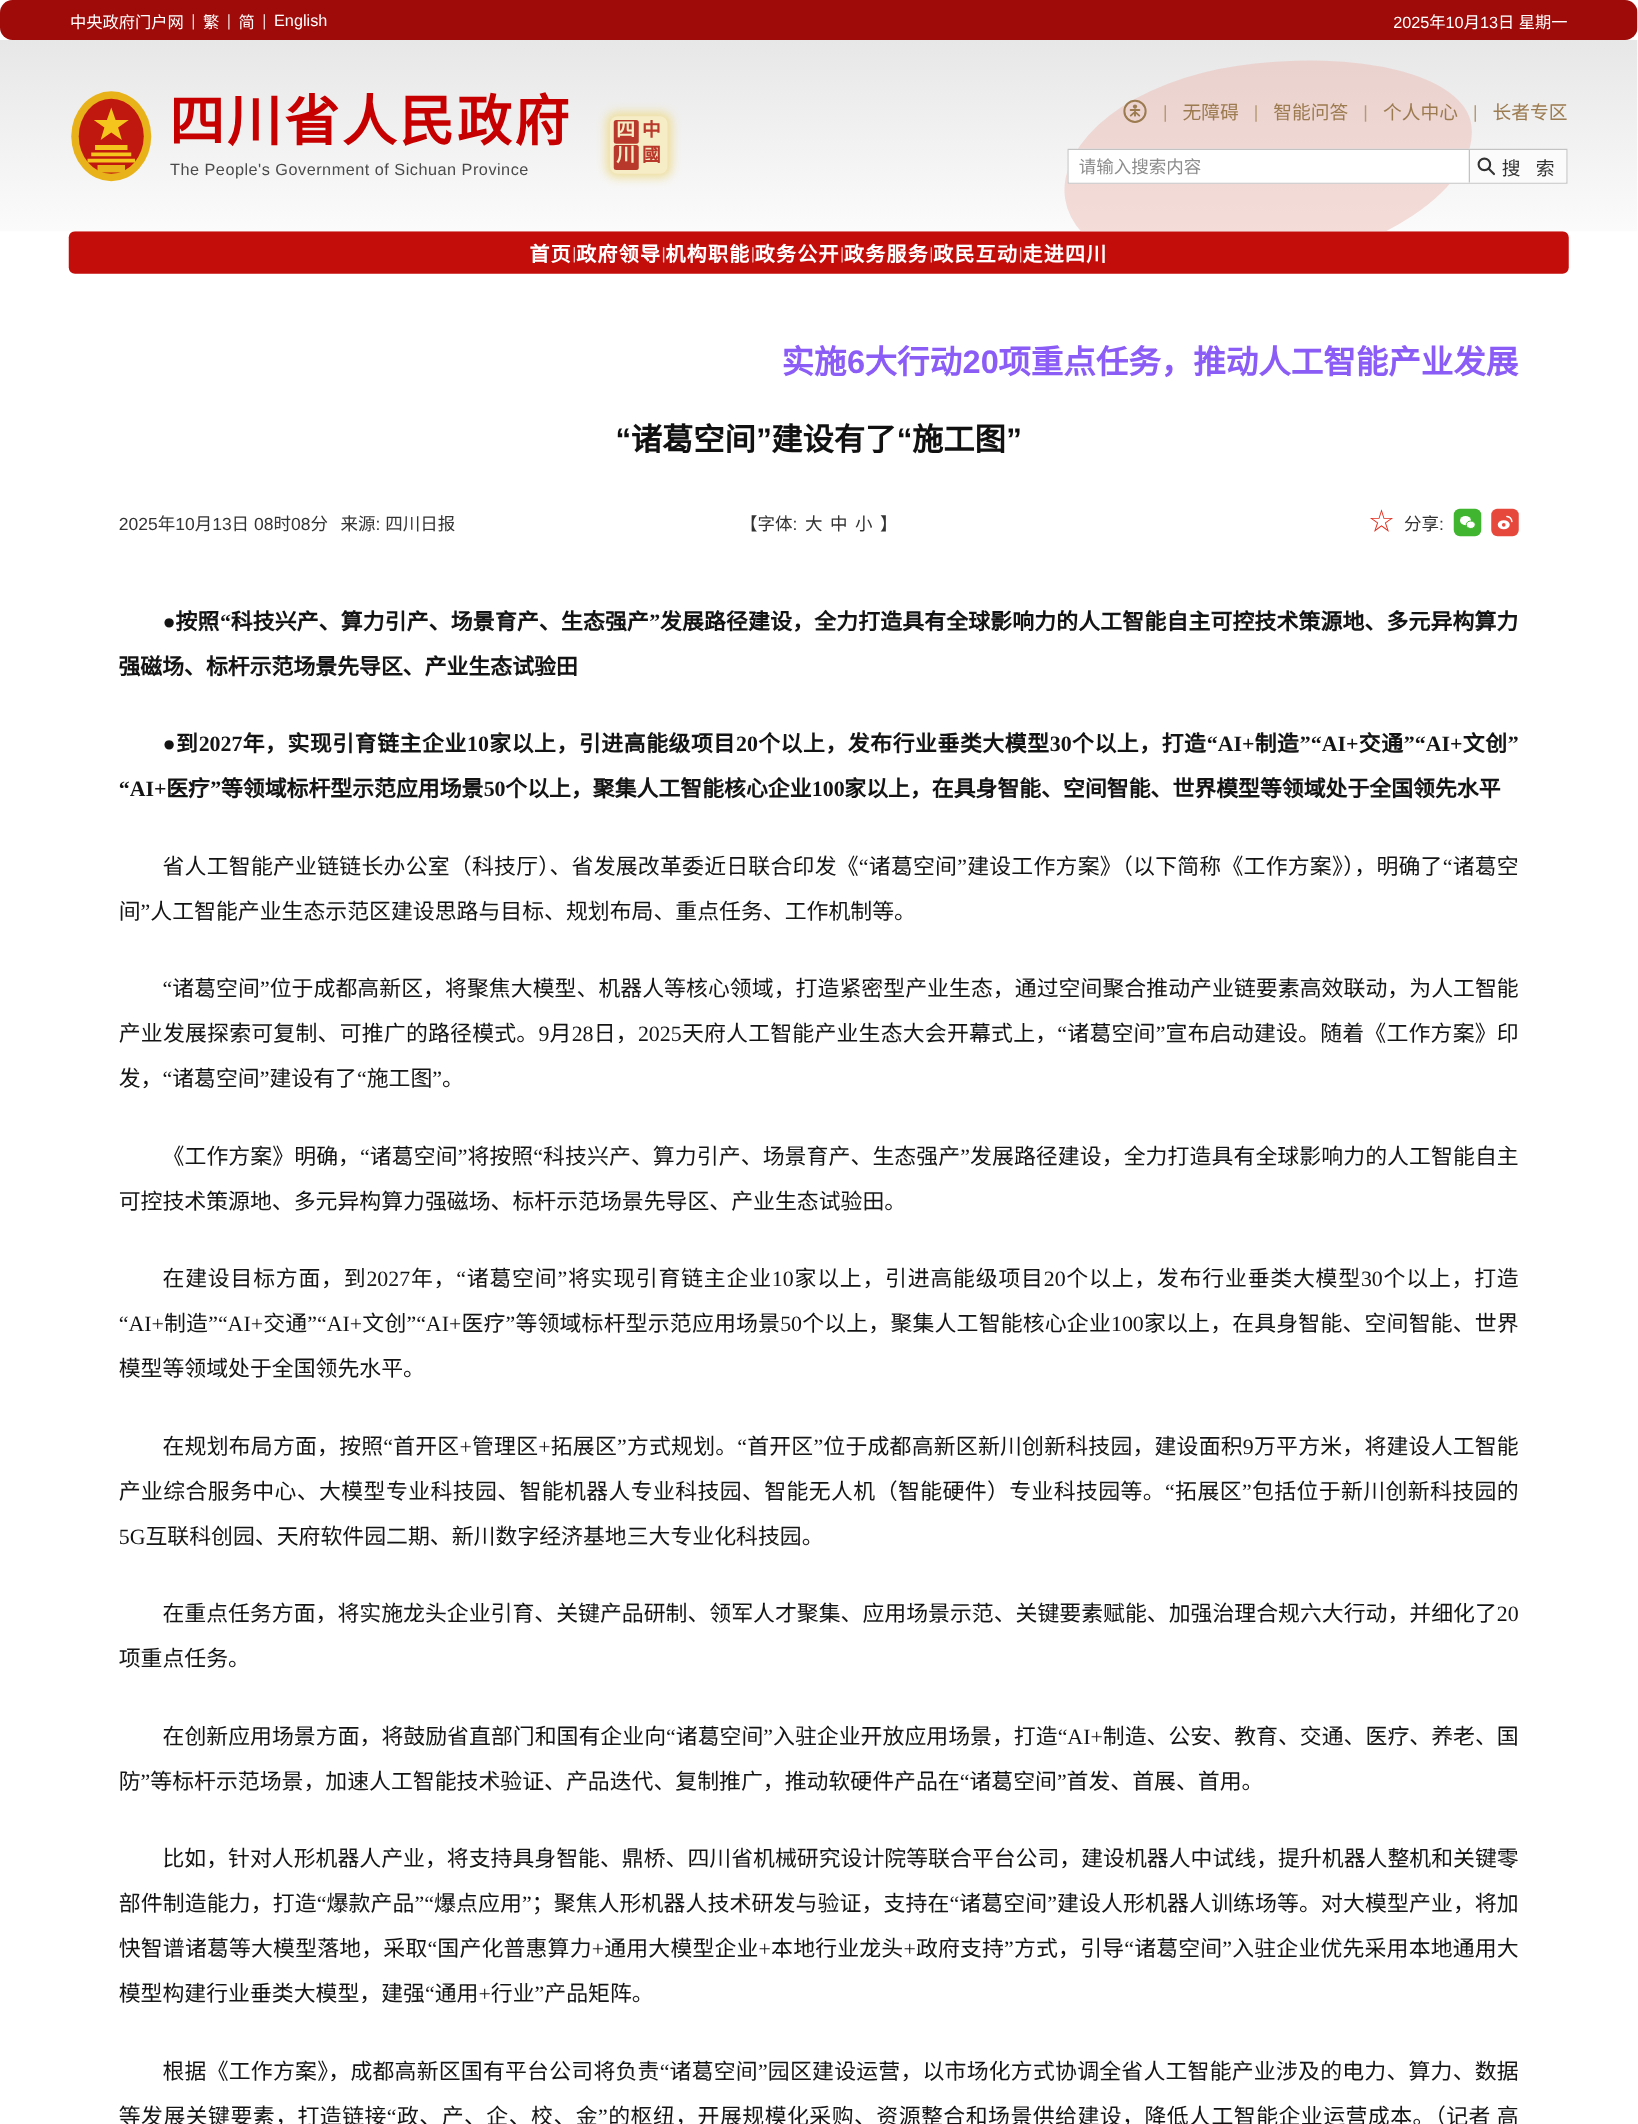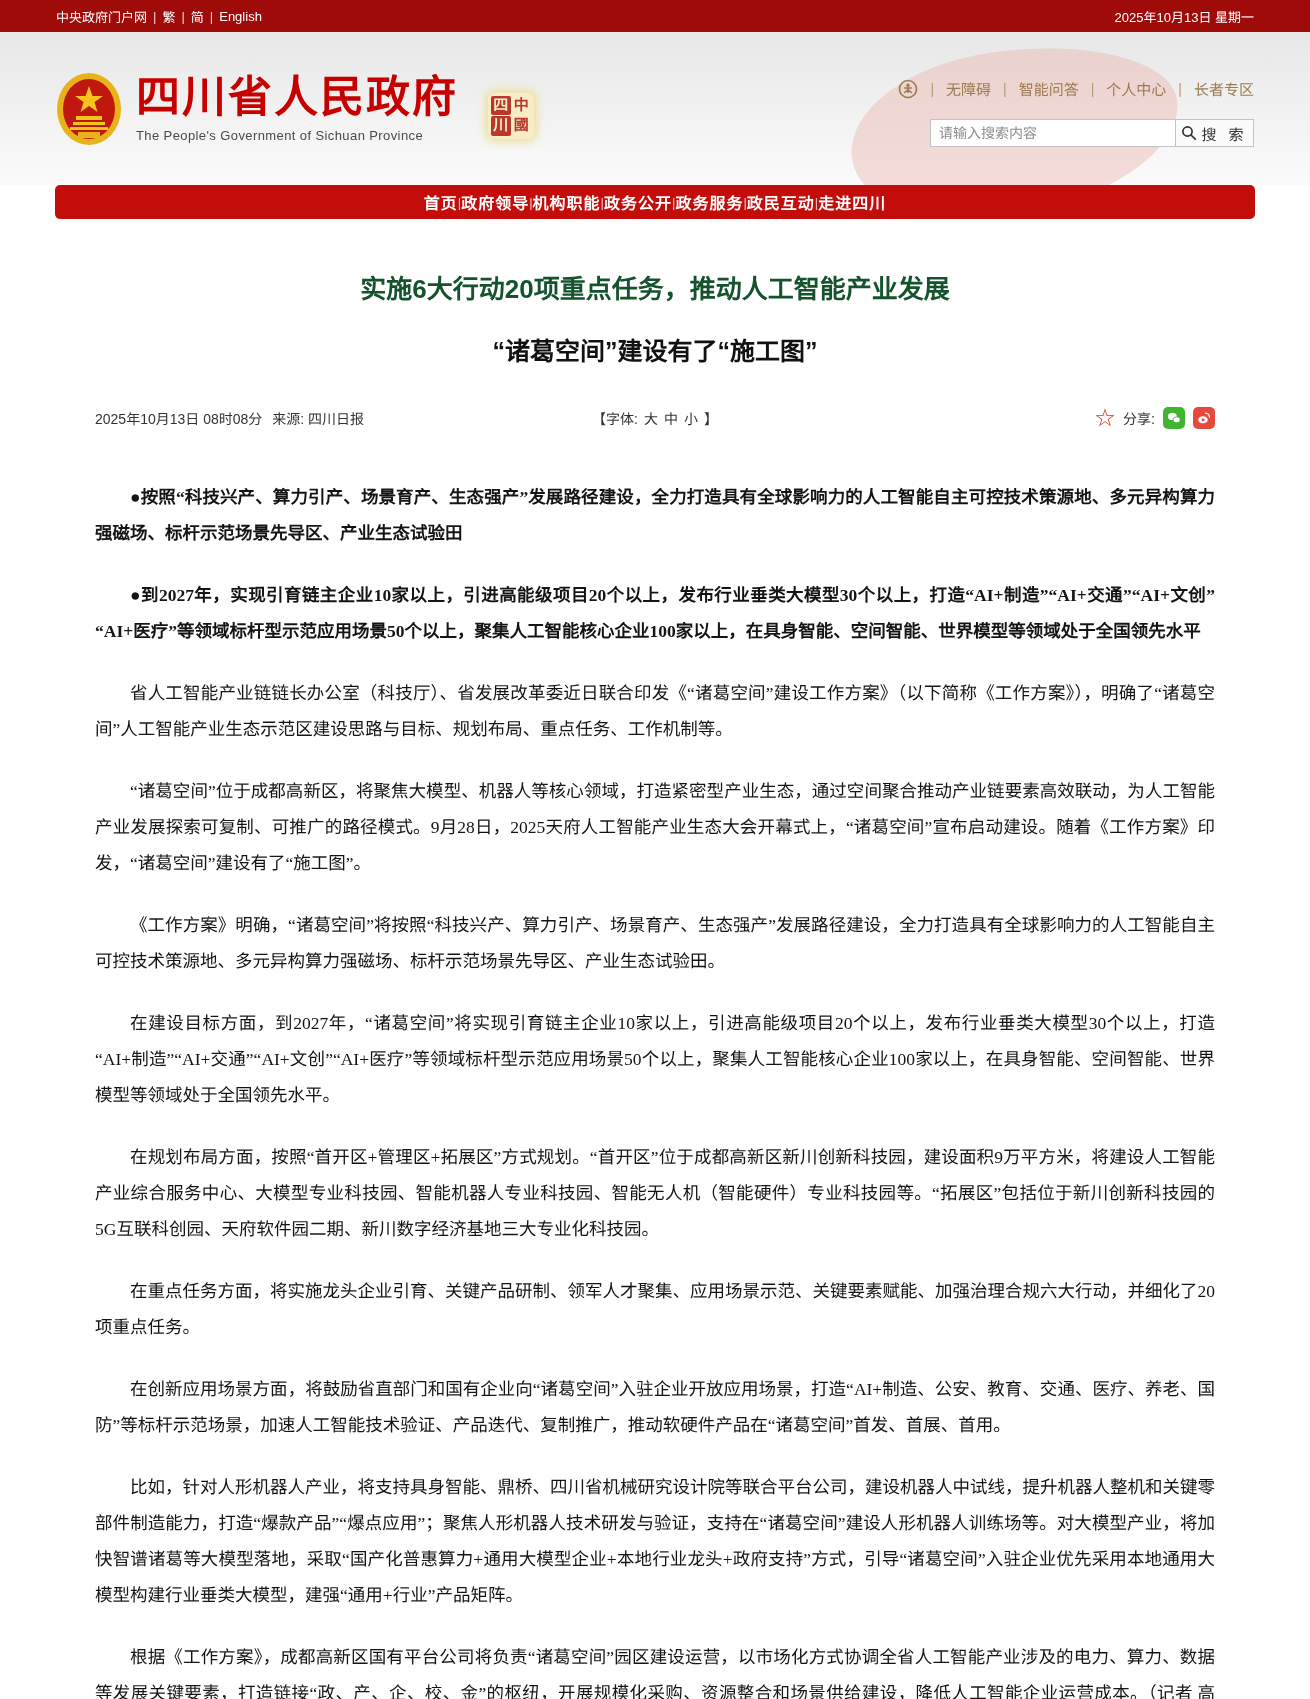--- a/index.html
+++ b/index.html
@@ -1,20 +1,20 @@
 <!DOCTYPE html>
 <html lang="zh-CN"><head>
 <meta charset="utf-8">
 <style>
   * { margin:0; padding:0; box-sizing:border-box; }
   html,body { width:1310px; background:#ffffff; font-family:"Liberation Sans", sans-serif; }
 
   
   .topbar { height:32px; background:#9e0b09; color:#fff; display:flex; align-items:center;
-            justify-content:space-between; padding:0 56px 0 56px; font-size:13px; }
+            justify-content:space-between; padding:0 56px 0 56px; font-size:13px;border-radius:10px; }
   .topbar-left { display:flex; align-items:center; gap:6px; }
   .topbar-left .sep { opacity:.8; }
   .topbar a, .topbar span { color:#fff; text-decoration:none; }
 
   
   .header { position:relative; height:153px; background:linear-gradient(#e7e7e7, #fbfbfb);
             overflow:hidden; padding:18px 56px; }
   .map-blob { position:absolute; right:130px; top:18px; width:330px; height:165px;
               background:#eab5b0; opacity:.45;
               border-radius:46% 54% 58% 42% / 52% 44% 56% 48%; transform:rotate(-8deg); }
@@ -33,39 +33,39 @@
   .seal .inv { background:#b8392b; color:#f6ecc6; border-radius:2px; }
   .seal .pos { color:#b8392b; }
 
   .header-right { margin-left:auto; display:flex; flex-direction:column; align-items:flex-end;
                   gap:20px; padding-top:8px; }
   .quick-links { display:flex; align-items:center; gap:12px; color:#9c7b50; font-size:15px; }
   .quick-links .qsep { color:#b79a74; font-size:14px; }
   .quick-links a { color:#9c7b50; text-decoration:none; }
   .access-icon { width:20px; height:20px; }
 
-  .searchbar { display:flex; width:324px; height:28px; border:1px solid #c3c3c3; background:#fff; }
+  .searchbar { display:flex; width:400px; height:28px; border:1px solid #c3c3c3; background:#fff; }
   .searchbar input { flex:1; border:none; outline:none; padding:0 8px; font-size:14px; color:#333;
                      background:#fff; }
   .searchbar input::placeholder { color:#8d8d8d; }
   .search-btn { width:78px; border:none; border-left:1px solid #c3c3c3; background:#fbfbfb;
                 display:flex; align-items:center; justify-content:center; gap:4px; cursor:pointer;
                 font-size:15px; color:#333; letter-spacing:4px; }
 
   
   .nav-wrap { background:#fff; }
   .nav { width:1200px; margin:0 auto; height:34px; background:#c30d0b; border-radius:5px;
          display:flex; align-items:center; justify-content:center; padding:0 52px; }
   .nav .nav-item { color:#fff; font-size:16px; font-weight:bold; text-decoration:none;
                    letter-spacing:1px; }
   .nav .nsep { color:rgba(255,255,255,.75); font-weight:normal; font-size:13px; }
 
   
   .article { width:1120px; margin:0 auto; padding-top:52px; color:#111; }
-  .art-title { text-align:center; font-size:26px; font-weight:bold; color:#14532d;
+  .art-title { text-align:right; font-size:26px; font-weight:bold; color:#8b5cf6;
                font-family:"Liberation Sans", sans-serif; line-height:1.4; }
   .art-title2 { text-align:center; font-size:25px; font-weight:bold; color:#111; margin-top:24px; }
 
   .meta { display:grid; grid-template-columns:1fr auto 1fr; align-items:center; margin-top:40px;
           font-size:14px; color:#333; }
   .meta-left { justify-self:start; display:flex; gap:10px; }
   .meta-center { justify-self:center; color:#333; display:flex; gap:6px; align-items:center; }
   .meta-center .fs-opt { cursor:pointer; }
   .meta-right { justify-self:end; display:flex; align-items:center; gap:8px; }
   .star-icon { color:#e03020; font-size:20px; line-height:1; cursor:pointer; }

